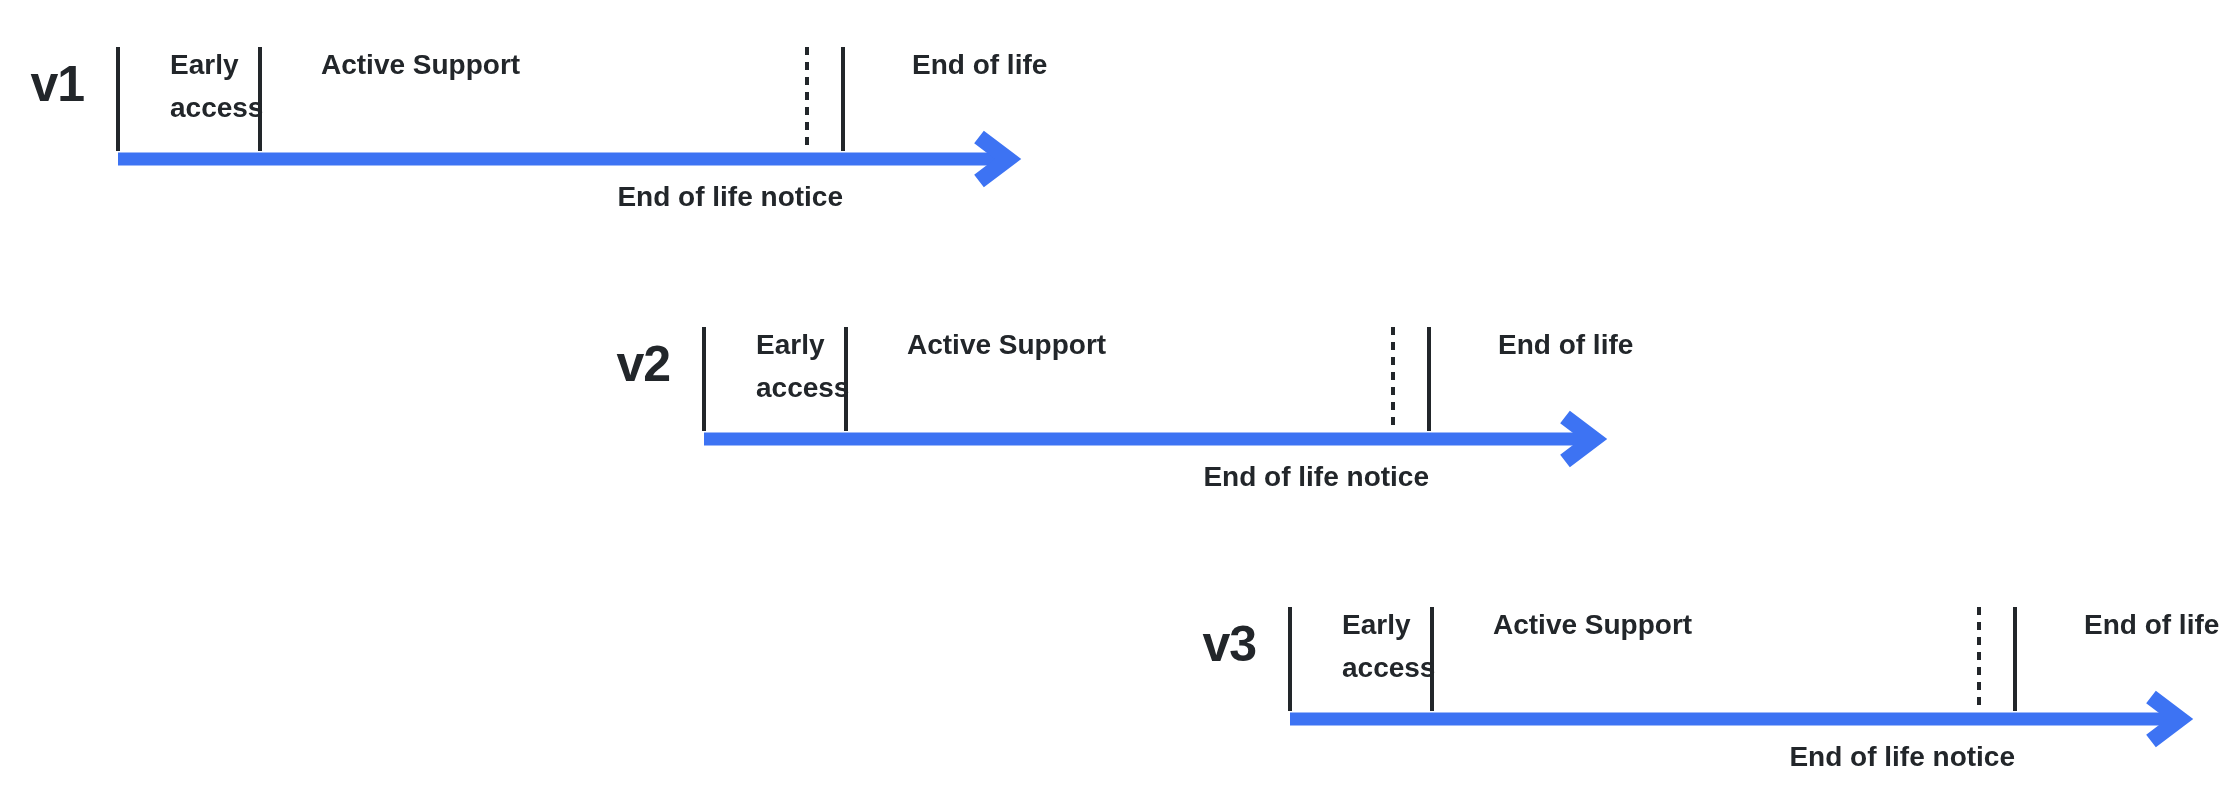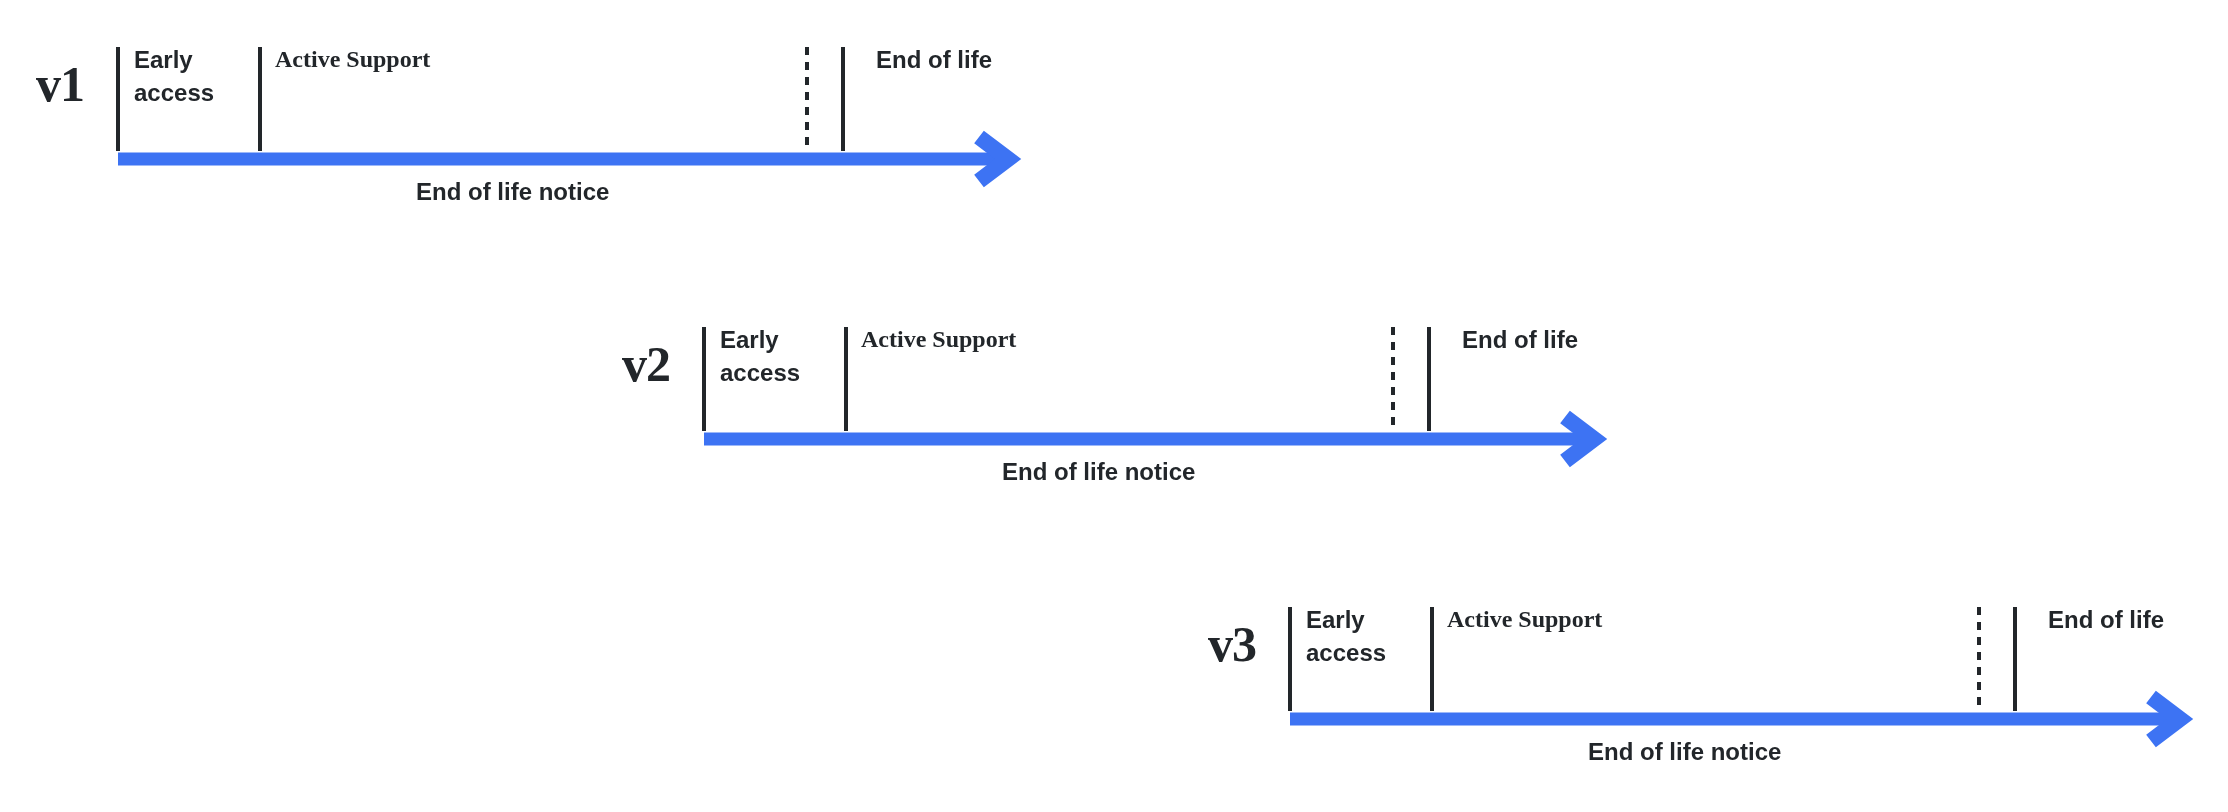--- a/index.html
+++ b/index.html
@@ -11,34 +11,34 @@
   body{font-family:"Liberation Sans", sans-serif;color:var(--ink);position:relative;}
 
   .timeline{position:absolute;width:940px;height:170px;}
   .t1{left:118px;top:47px;}
   .t2{left:704px;top:327px;}
   .t3{left:1290px;top:607px;}
 
   .version{
     position:absolute;left:-104px;top:10px;width:70px;
     text-align:right;font-size:50px;line-height:54px;font-weight:bold;
-    color:var(--ink);letter-spacing:-1px;font-family:Liberation Serif, serif;
+    color:var(--ink);letter-spacing:-1px;
   }
 
   .tl-svg{position:absolute;left:-10px;top:0;width:940px;height:170px;overflow:visible;}
   .tick{stroke:var(--ink);stroke-width:4px;}
   .tick.dashed{stroke-dasharray:8 7;}
   .shaft{stroke:var(--accent);stroke-width:13px;}
   .head{stroke:var(--accent);stroke-width:16px;fill:none;stroke-linejoin:miter;stroke-miterlimit:6;}
 
-  .lbl{position:absolute;font-size:24px;line-height:33px;font-weight:bold;color:var(--ink);}
+  .lbl{position:absolute;font-size:28px;line-height:43px;font-weight:bold;color:var(--ink);margin-left:36px;}
   .lbl-early{left:16px;top:-4px;width:112px;}
-  .lbl-active{left:157px;top:-4px;white-space:nowrap;font-family:Liberation Serif, serif;}
+  .lbl-active{left:167px;top:-4px;white-space:nowrap;}
   .lbl-eol{left:758px;top:-4px;white-space:nowrap;}
-  .lbl-notice{left:298px;top:128px;width:400px;white-space:nowrap;}
+  .lbl-notice{left:289px;top:128px;width:400px;text-align:right;white-space:nowrap;}
 </style>
 </head>
 <body>
 
 <div class="timeline t1">
   <span class="version">v1</span>
   <svg class="tl-svg" viewBox="0 0 940 170">
     <line class="tick" x1="10" y1="0" x2="10" y2="104"></line>
     <line class="tick" x1="152" y1="0" x2="152" y2="104"></line>
     <line class="tick dashed" x1="699" y1="0" x2="699" y2="101"></line>

